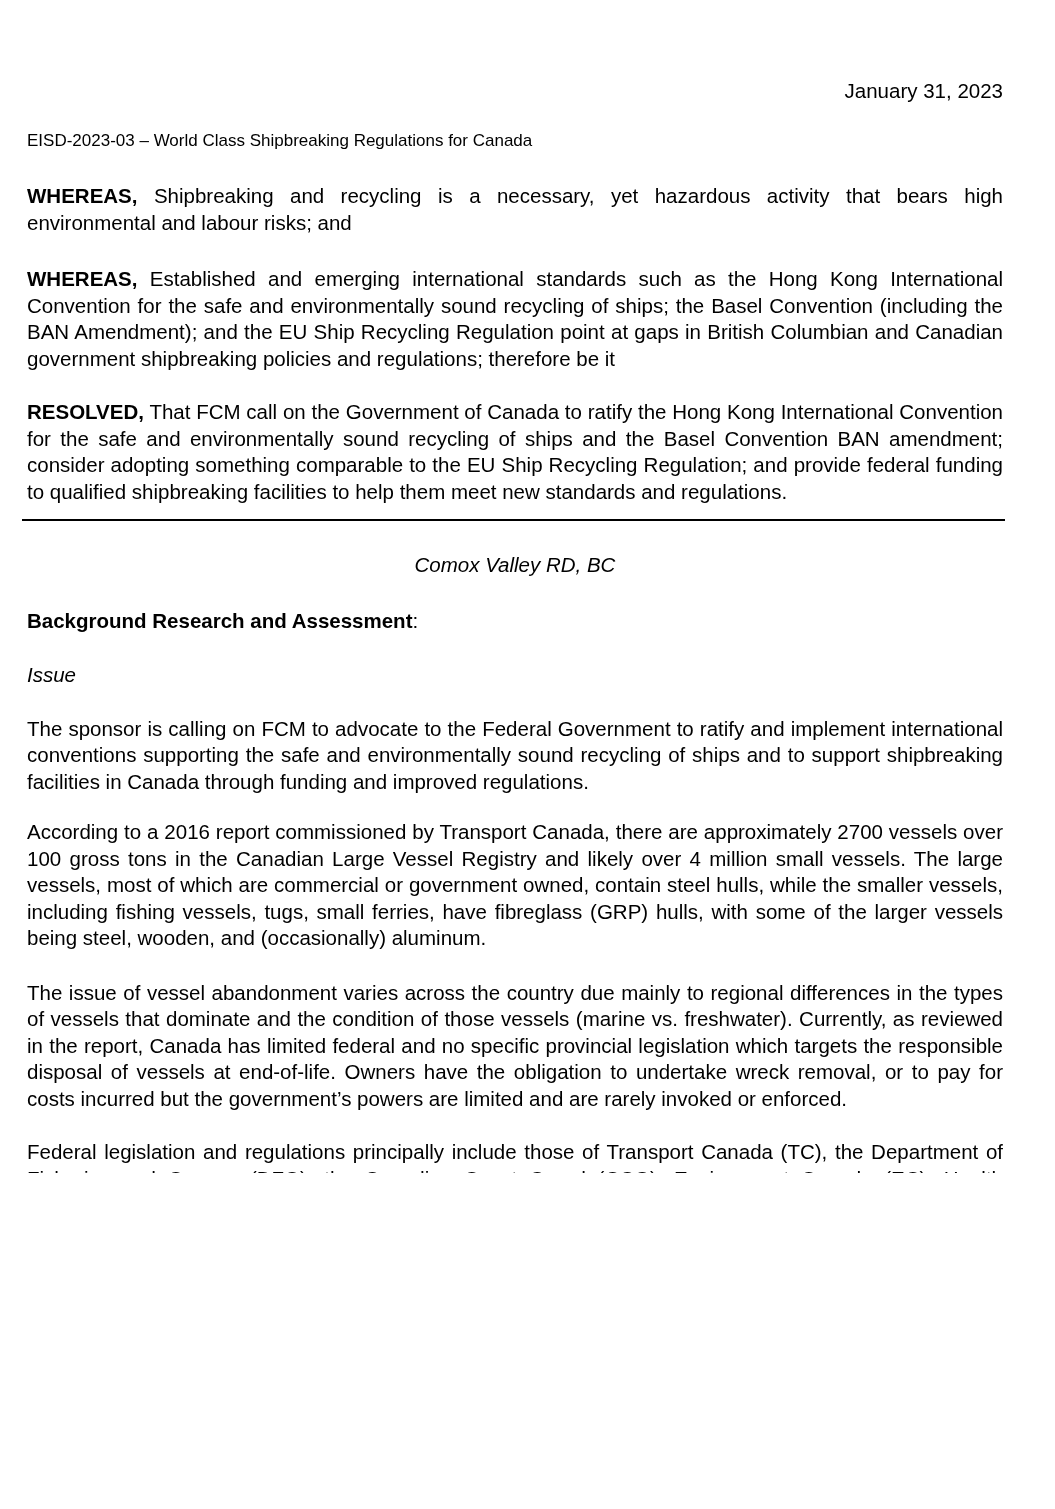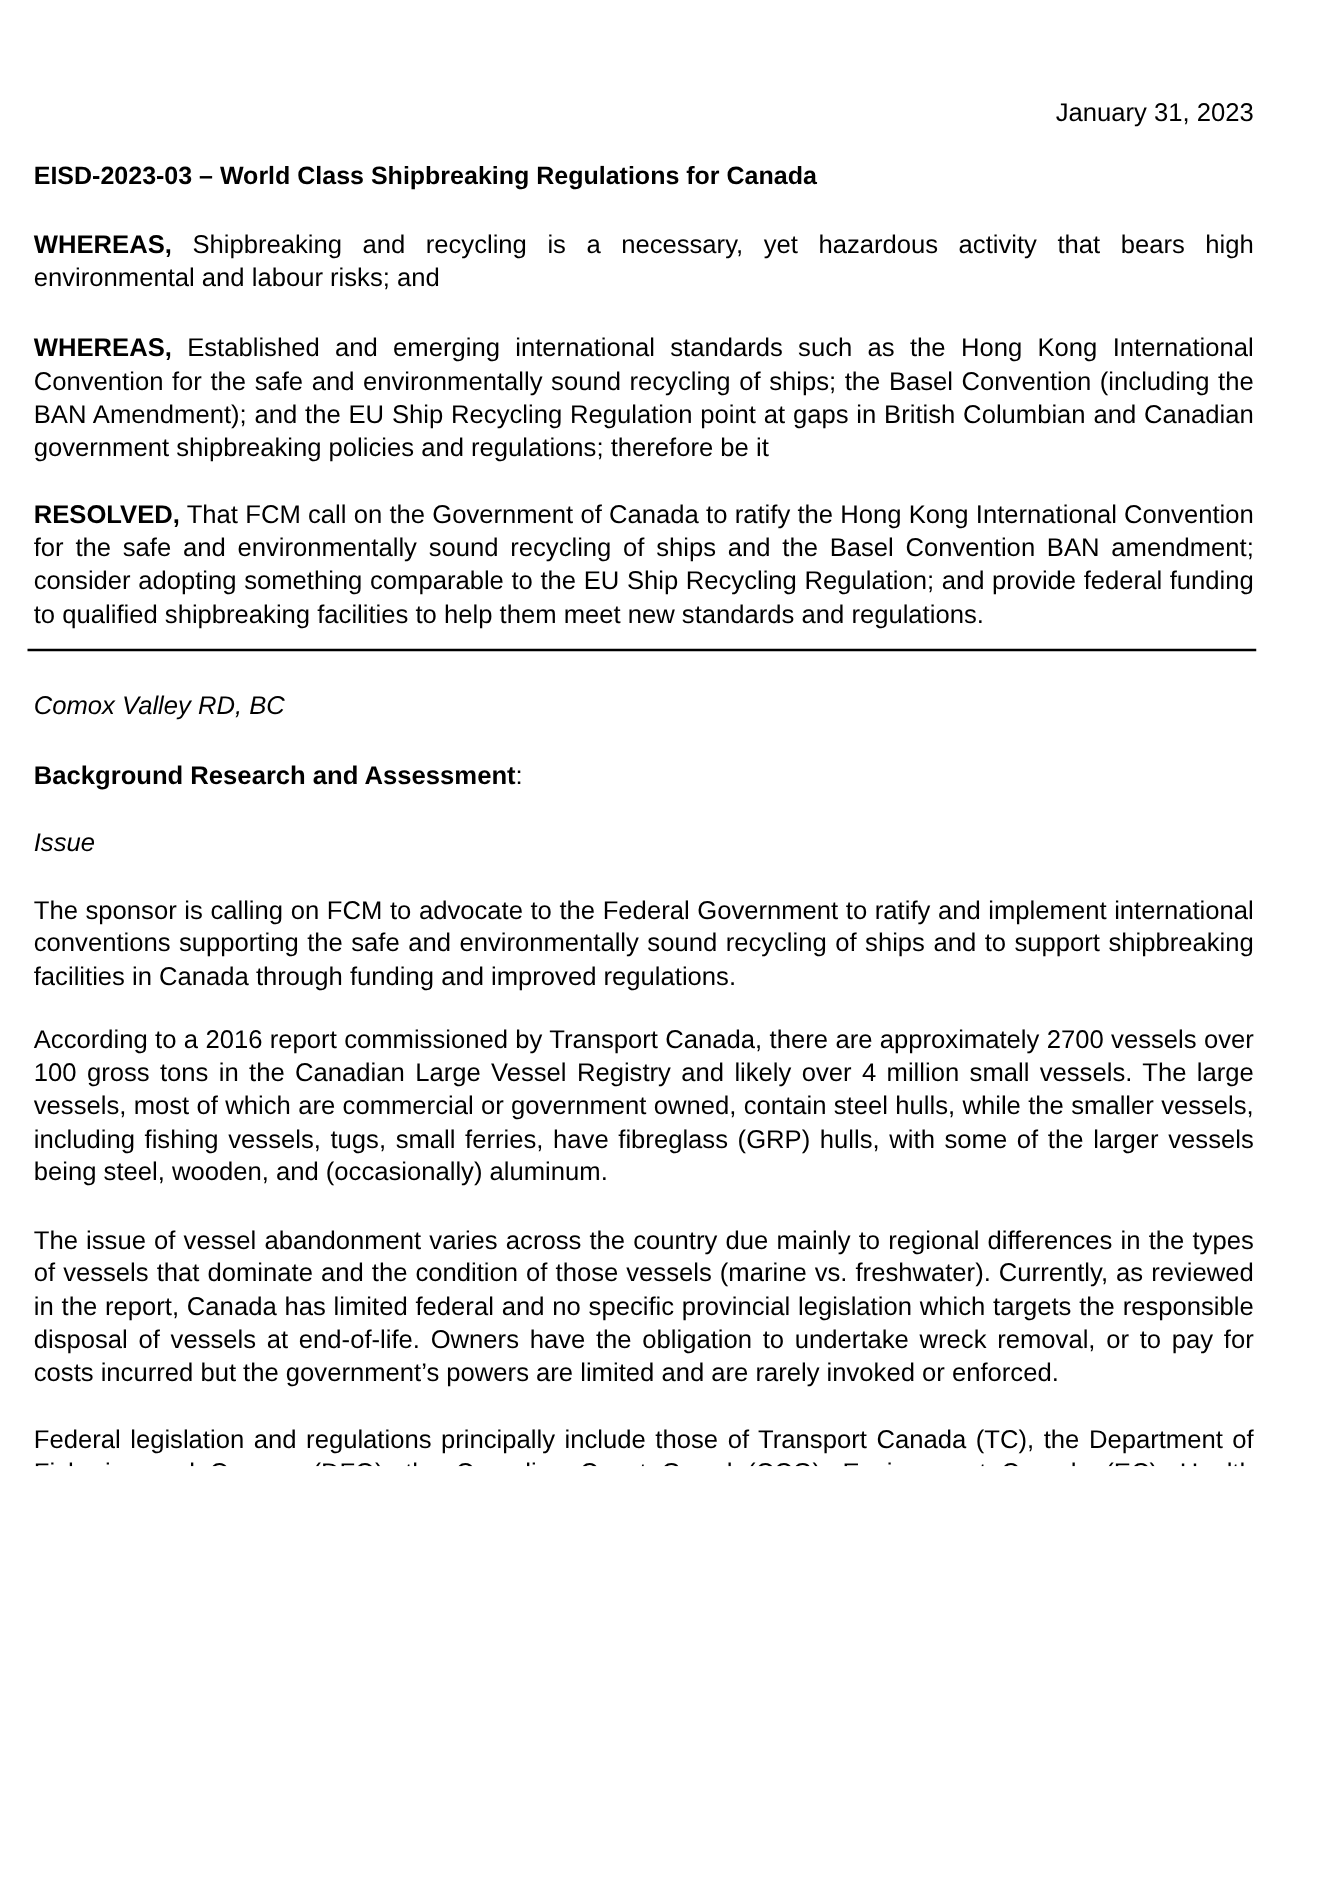--- a/index.html
+++ b/index.html
@@ -18,41 +18,41 @@
     line-height: 26.5px;
     box-sizing: border-box;
     padding: 78px 52px 0 27px;
     overflow: hidden;
   }
   .date-line {
     text-align: right;
   }
   .doc-title {
     margin: 23px 0 0 0;
-    font-size: 20px;
-    font-weight: bold;
+    font-size: 17px;
+    font-weight: normal;
     line-height: 26.5px;
   }
   p.body-para {
     margin: 28px 0 0 0;
     text-align: justify;
   }
   p.body-para.first {
     margin-top: 29px;
   }
   .rule {
     margin: 14px 0 0 -5px;
     width: 983px;
     height: 2px;
     background: #000000;
     border: none;
   }
   .sponsor-location {
     margin-top: 31px;
-    text-align: left;
+    text-align: center;
     font-style: italic;
   }
   .section-heading {
     margin-top: 29px;
     font-weight: bold;
   }
   .section-heading .colon {
     font-weight: normal;
   }
   .sub-label {

